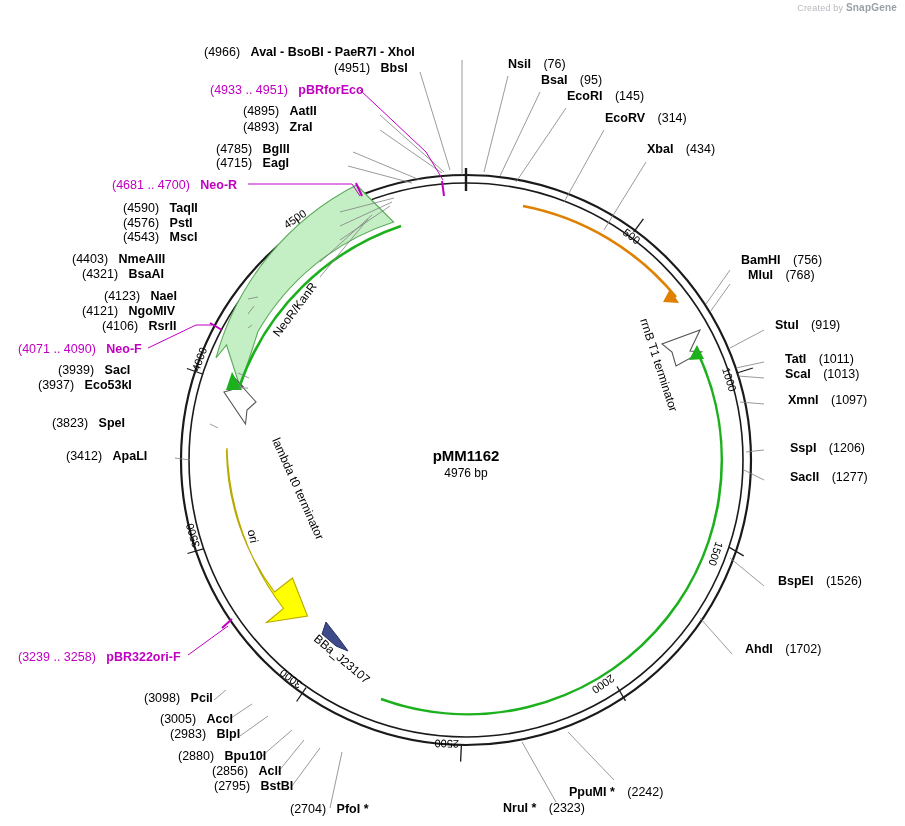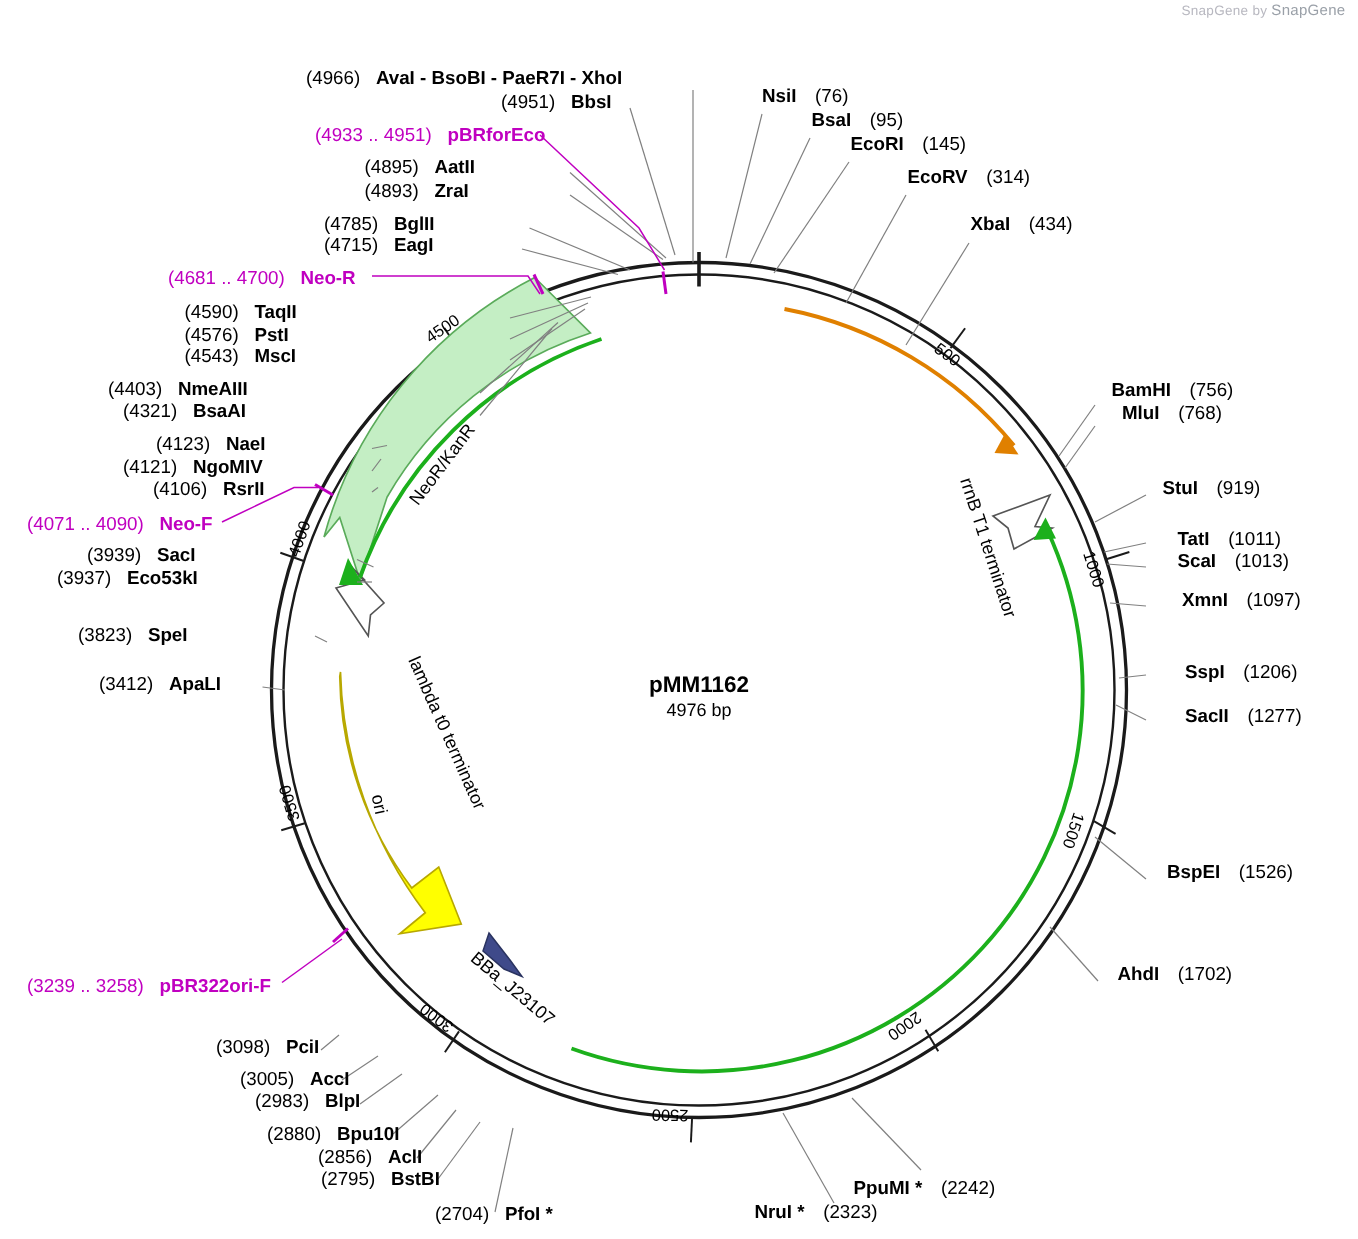--- a/index.html
+++ b/index.html
@@ -25,21 +25,21 @@
     position: absolute;
     right: 8px;
     top: 2px;
     font-size: 9px;
     color: #b8b8c0;
     letter-spacing: 0.2px;
     font-family: "Liberation Sans", sans-serif;
   }
   .credit .brand {
     color: #9aa0a8;
-    font-weight: normal;
+    font-weight: bold;
     font-size: 10px;
   }
   text {
     font-family: "Liberation Sans", sans-serif;
   }
   .site-name {
     font-weight: bold;
     font-size: 12.5px;
     fill: #000000;
   }
@@ -81,21 +81,21 @@
   .leader-purple {
     stroke: #c000c0;
     stroke-width: 1;
     fill: none;
   }
 </style>
 </head>
 <body>
 
 <div class="credit">
-  <span>SnapGene by</span>
+  <span>Created by</span>
   <span class="brand">SnapGene</span>
 </div>
 
 <svg id="plasmid-map" viewBox="0 0 905 826">
 
   <g>
     <circle cx="466" cy="460" r="285" fill="none" stroke="#1a1a1a" stroke-width="2.2"></circle>
     <circle cx="466" cy="460" r="277" fill="none" stroke="#1a1a1a" stroke-width="1.6"></circle>
   </g>
 

